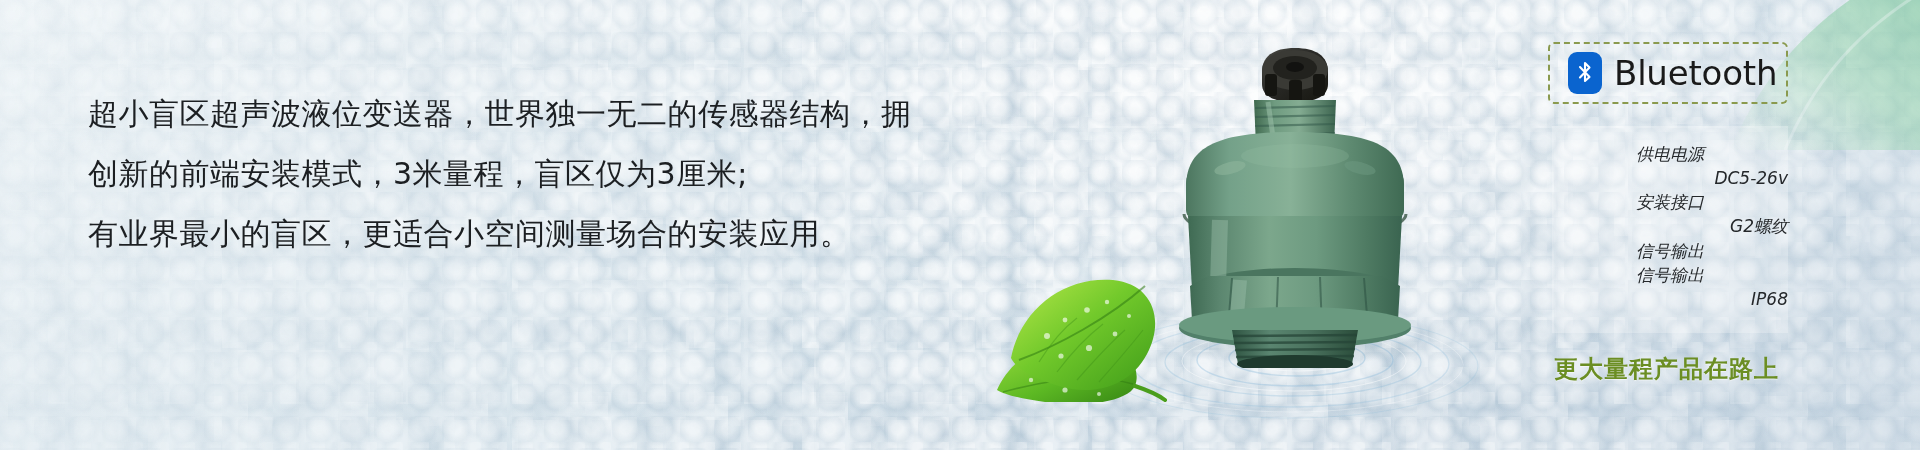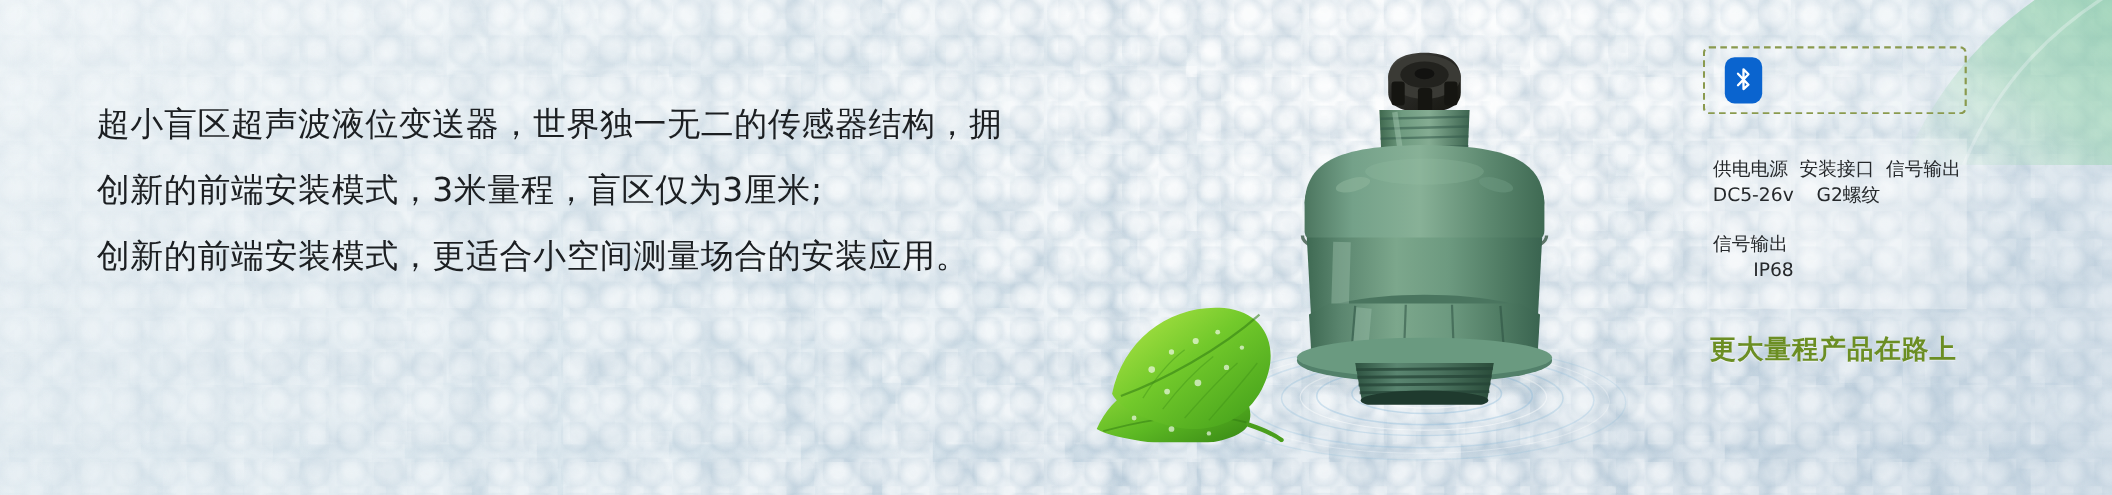--- a/index.html
+++ b/index.html
@@ -86,22 +86,22 @@
   .bt-word{
     margin-left:12px;font-size:34px;color:#1a1a1a;letter-spacing:-.2px;
     font-family:"DejaVu Sans","Liberation Sans",sans-serif;
   }
 
   .spec-card{
     margin-top:22px;margin-left:4px;
     width:236px;
     background:rgba(255,255,255,.26);
     padding:16px 0 22px 0;
-    display:grid;grid-template-columns:1fr 1fr 1fr;
-    row-gap:20px;
+    display:grid;grid-template-columns:1fr;
+    font-style:italic;
   }
   .spec{
     text-align:center;
     font-size:17px;line-height:1.42;color:#25282b;
     font-family:"DejaVu Sans","Liberation Sans",sans-serif;
   }
   .spec .k{display:block;}
   .spec .v{display:block;text-align:right;}
 
   .tagline{
@@ -128,21 +128,21 @@
         <stop offset="100%" stop-color="#5cba85" stop-opacity=".95"></stop>
       </linearGradient>
     </defs>
     <path d="M40 190 C70 120 120 55 210 10 C245 -8 262 -6 262 -6 L262 190 Z" fill="url(#cl)"></path>
     <path d="M95 190 C120 130 160 75 235 30" stroke="#ffffff" stroke-opacity=".35" stroke-width="3" fill="none"></path>
   </svg>
 
   <div class="copy">
     <p>超小盲区超声波液位变送器，世界独一无二的传感器结构，拥</p>
     <p>创新的前端安装模式，3米量程，盲区仅为3厘米;</p>
-    <p>创新的前端安装模式，更适合小空间测量场合的安装应用。</p>
+    <p>有业界最小的盲区，更适合小空间测量场合的安装应用。</p>
   </div>
 
   <svg class="ripples" viewBox="0 0 400 170">
     <g fill="none" stroke="#7fb4d8" stroke-opacity=".45">
       <ellipse cx="185" cy="86" rx="40" ry="11" stroke-width="1.6"></ellipse>
       <ellipse cx="182" cy="88" rx="68" ry="18" stroke-width="1.4" stroke-opacity=".40"></ellipse>
       <ellipse cx="180" cy="90" rx="98" ry="26" stroke-width="1.5" stroke-opacity=".38"></ellipse>
       <ellipse cx="178" cy="92" rx="128" ry="34" stroke-width="1.3" stroke-opacity=".32"></ellipse>
       <ellipse cx="176" cy="94" rx="158" ry="43" stroke-width="1.4" stroke-opacity=".28"></ellipse>
       <ellipse cx="175" cy="96" rx="188" ry="52" stroke-width="1.2" stroke-opacity=".22"></ellipse>
@@ -290,20 +290,21 @@
   </svg>
 
   <div class="info-col">
 
     <div class="bt-badge">
       <span class="bt-icon">
         <svg width="18" height="26" viewBox="0 0 18 26" aria-hidden="true">
           <path d="M4 7 L13.5 17 L9 21 L9 3 L13.5 7.5 L4 17.5" stroke="#ffffff" stroke-width="2.1" fill="none" stroke-linecap="round" stroke-linejoin="round"></path>
         </svg>
       </span>
+      <span class="bt-word">Bluetooth</span>
     </div>
 
     <div class="spec-card">
       <div class="spec">
         <span class="k">供电电源</span>
         <span class="v">DC5-26v</span>
       </div>
       <div class="spec">
         <span class="k">安装接口</span>
         <span class="v">G2螺纹</span>

